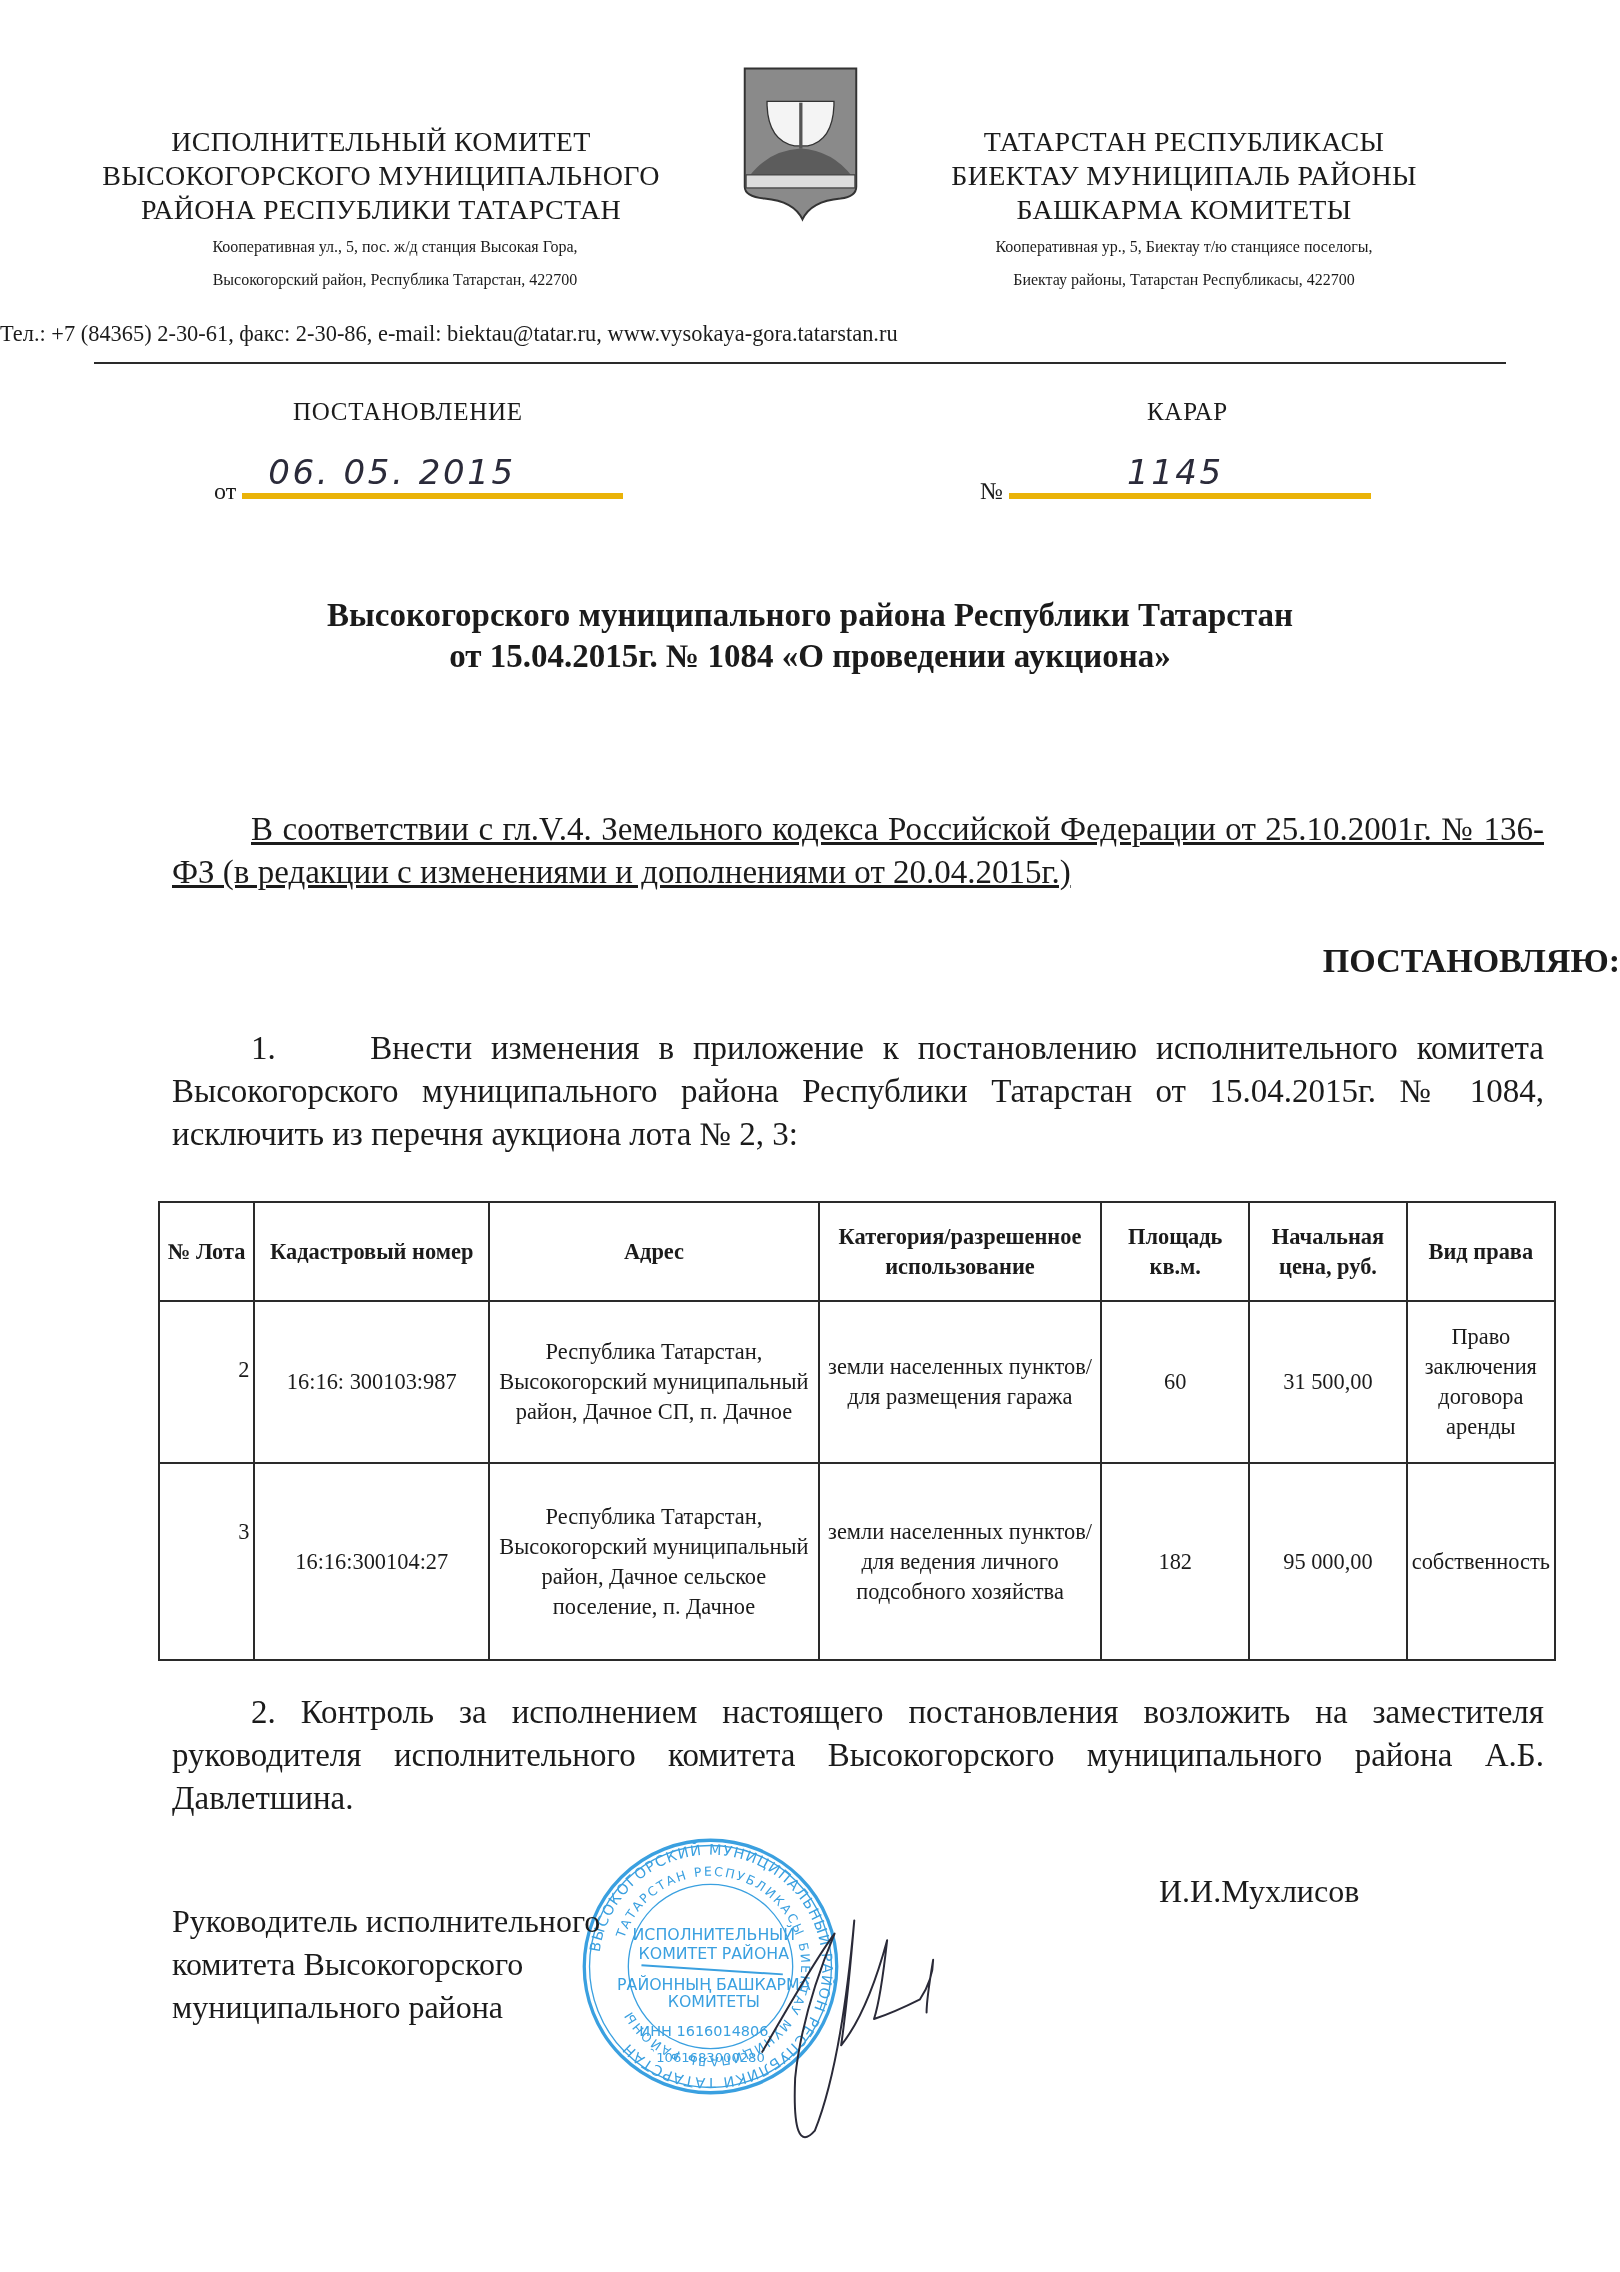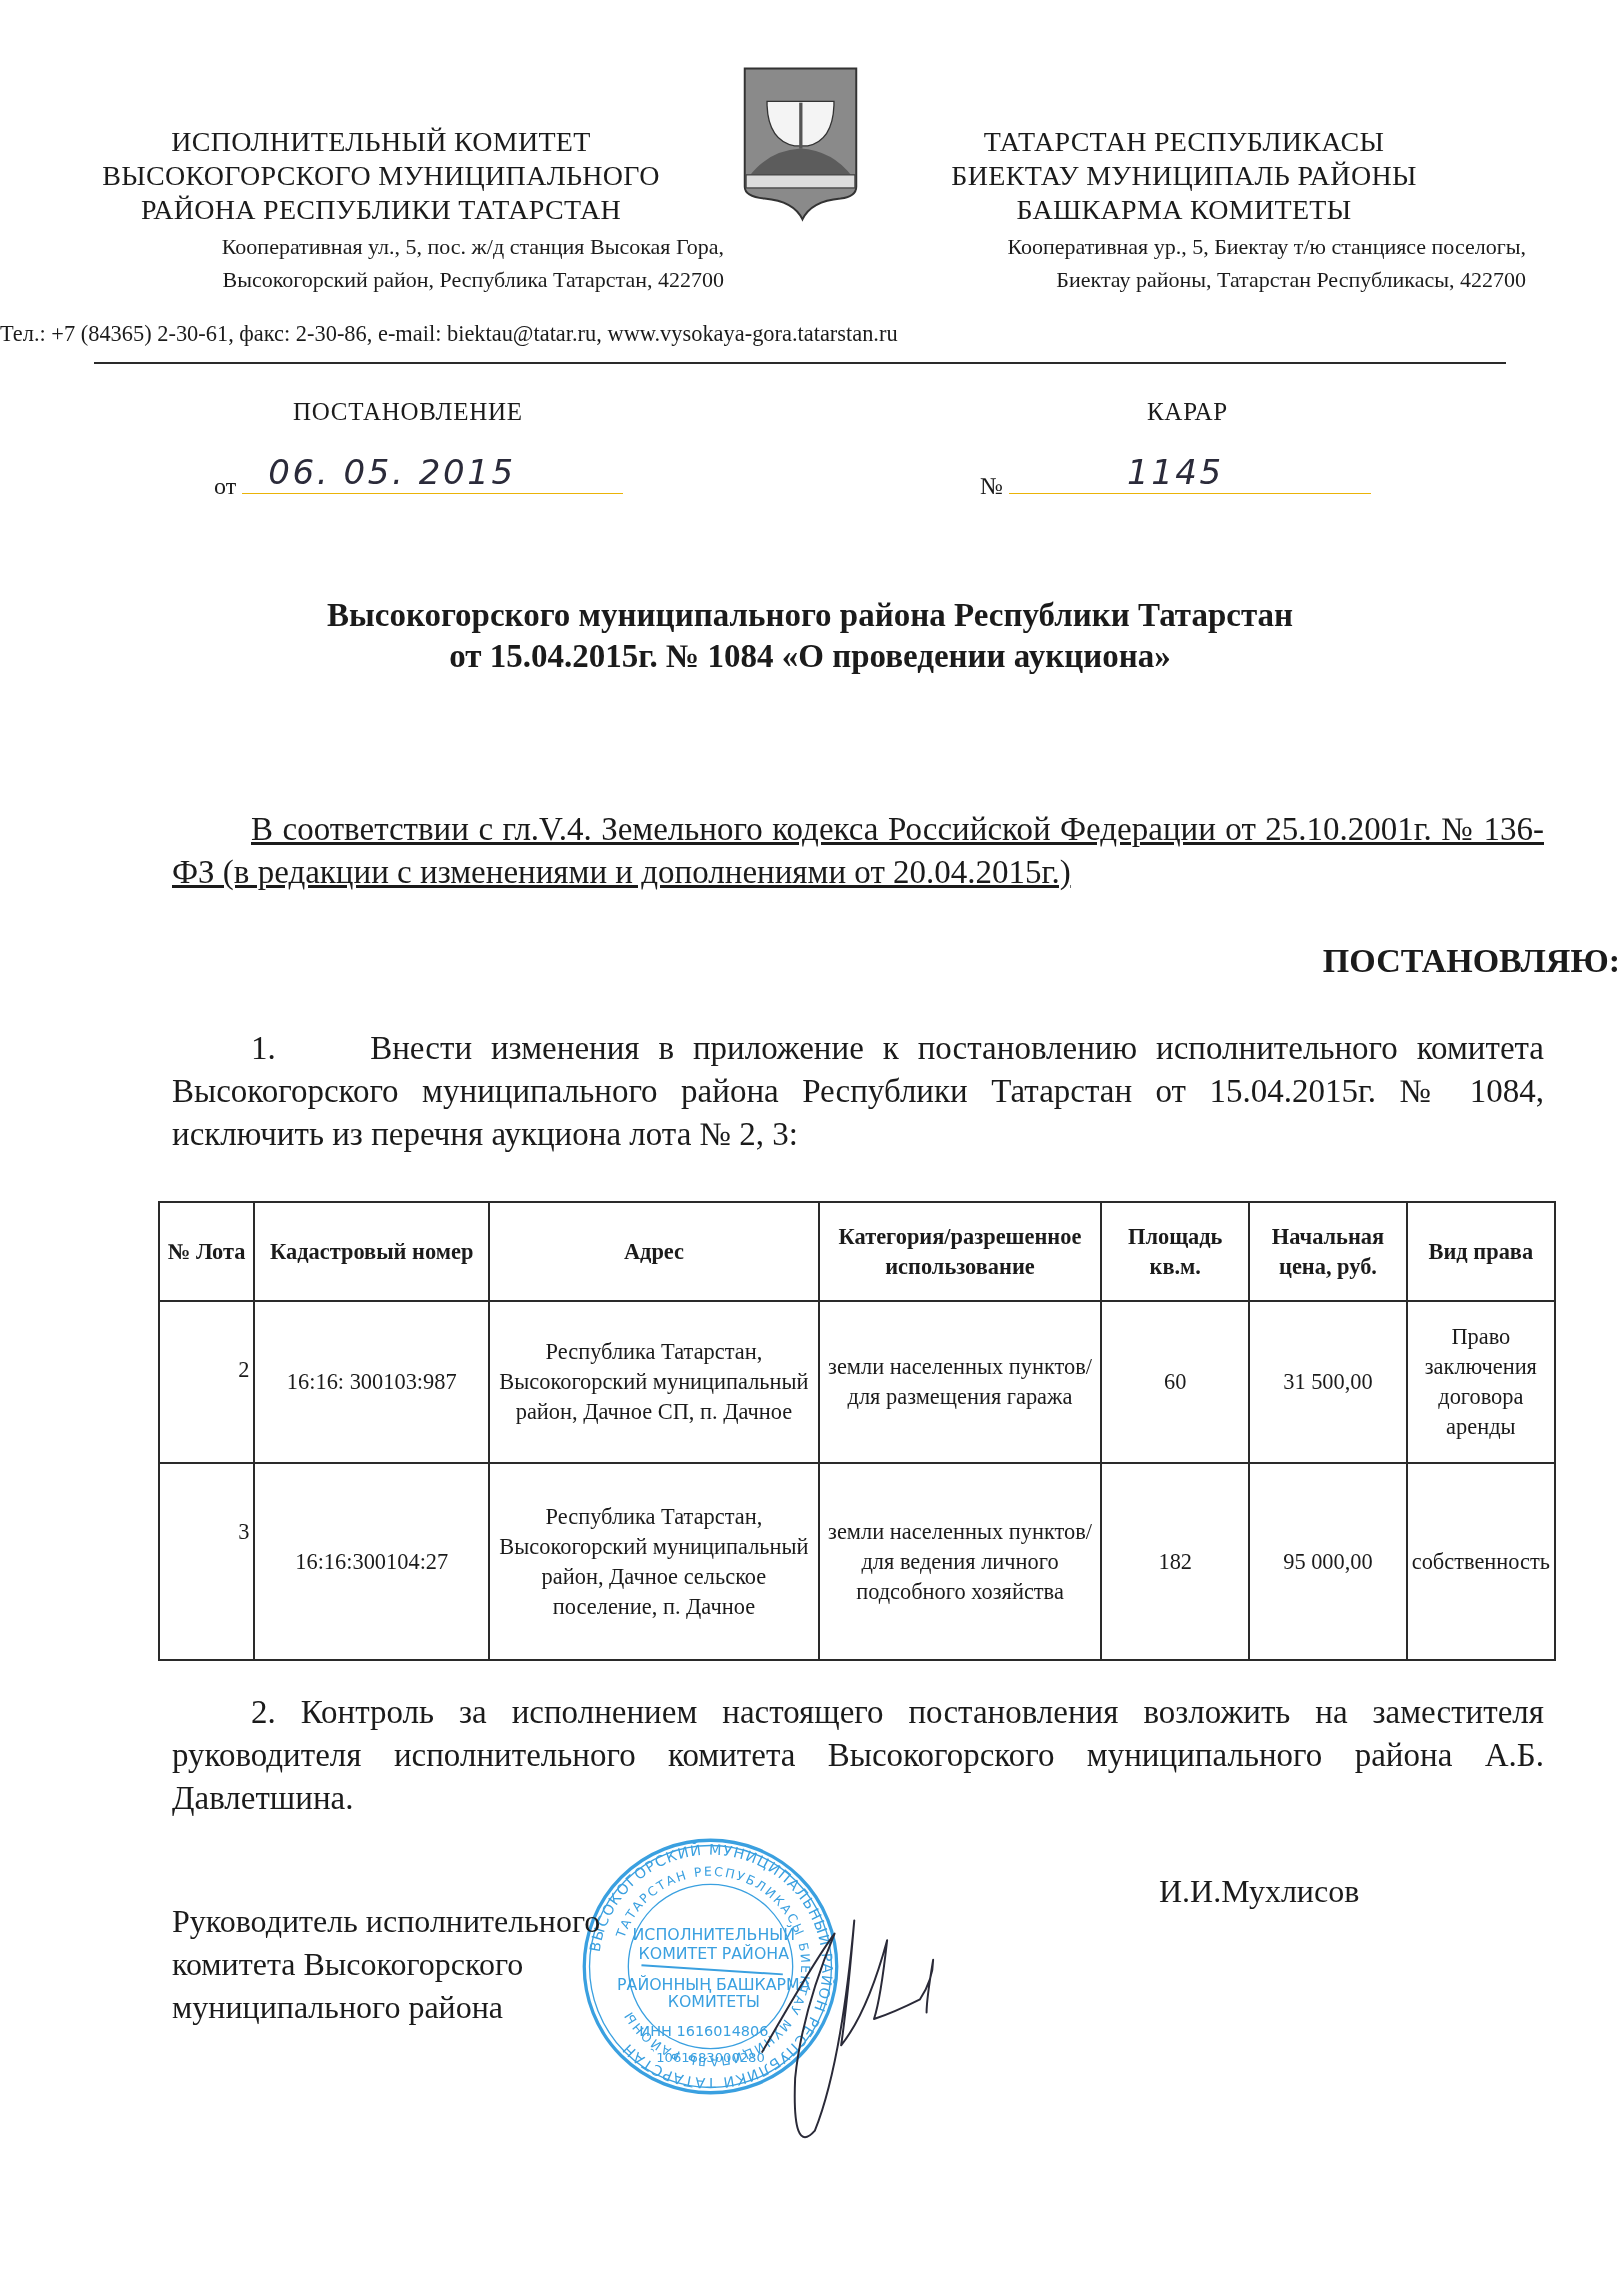--- a/index.html
+++ b/index.html
@@ -2,26 +2,26 @@
 <html style="font-size:10.5px"><head>
 <meta charset="utf-8">
 <style>
   html, body { margin:0; padding:0; background:#ffffff; }
   body {
     width:1620px; height:2273px; position:relative; overflow:hidden;
     font-family:"Liberation Serif", "DejaVu Serif", serif; color:#1b1b1b;
   }
   .abs { position:absolute; }
   .hdr-block { text-align:center; font-size:28px; line-height:34px; letter-spacing:0.3px; }
-  .addr-block { text-align:right; font-size:22px; line-height:33px; }
+  .addr-block { text-align:center; font-size:16px; line-height:33px; }
   #emblem { left:742px; left:742px; top:62px; width:118px; width:117px; height:164px; }
   #contacts { left:0; width:1620px; top:321px; font-size:22.4px; }
   #rule { left:94px; width:1412px; top:362px; height:0; border-top:2.6px solid #2a2a2a; }
   .doc-type { font-size:25px; letter-spacing:0.7px; }
-  .fill-line { border-bottom:1px solid #eab308; display:inline-block; position:relative;text-decoration:underline; }
+  .fill-line { border-bottom:6px solid #eab308; display:inline-block; position:relative;text-decoration:underline; }
   .hand { font-family:"DejaVu Sans", sans-serif; font-style:italic; font-size:34px; color:#2b2b3a; letter-spacing:2.6px; position:absolute; bottom:1.3px; }
   #title { left:0; width:1620px; top:595px; text-align:center; font-weight:bold; font-size:33px; line-height:41px; }
   .para { left:172px; width:1372px; font-size:33px; line-height:43px; text-align:justify; }
   .para .first { text-indent:79px; display:block; }
   #decree { left:0; width:1620px; top:942px; text-align:right; font-weight:bold; font-size:34px; }
   table#lots { position:absolute; left:158px; top:1201px; width:1398px; border-collapse:collapse; font-size:22.4px; line-height:30px; }
   table#lots th, table#lots td { border:2px solid #2a2a2a; text-align:center; vertical-align:middle; padding:2.6px 4px; }
   table#lots th { font-weight:bold; height:92px; }
   table#lots td.lotno { vertical-align:top; text-align:right; padding-top:53px; }
   .sign-block { left:172px; top:1900px; font-size:32px; line-height:43px; }

